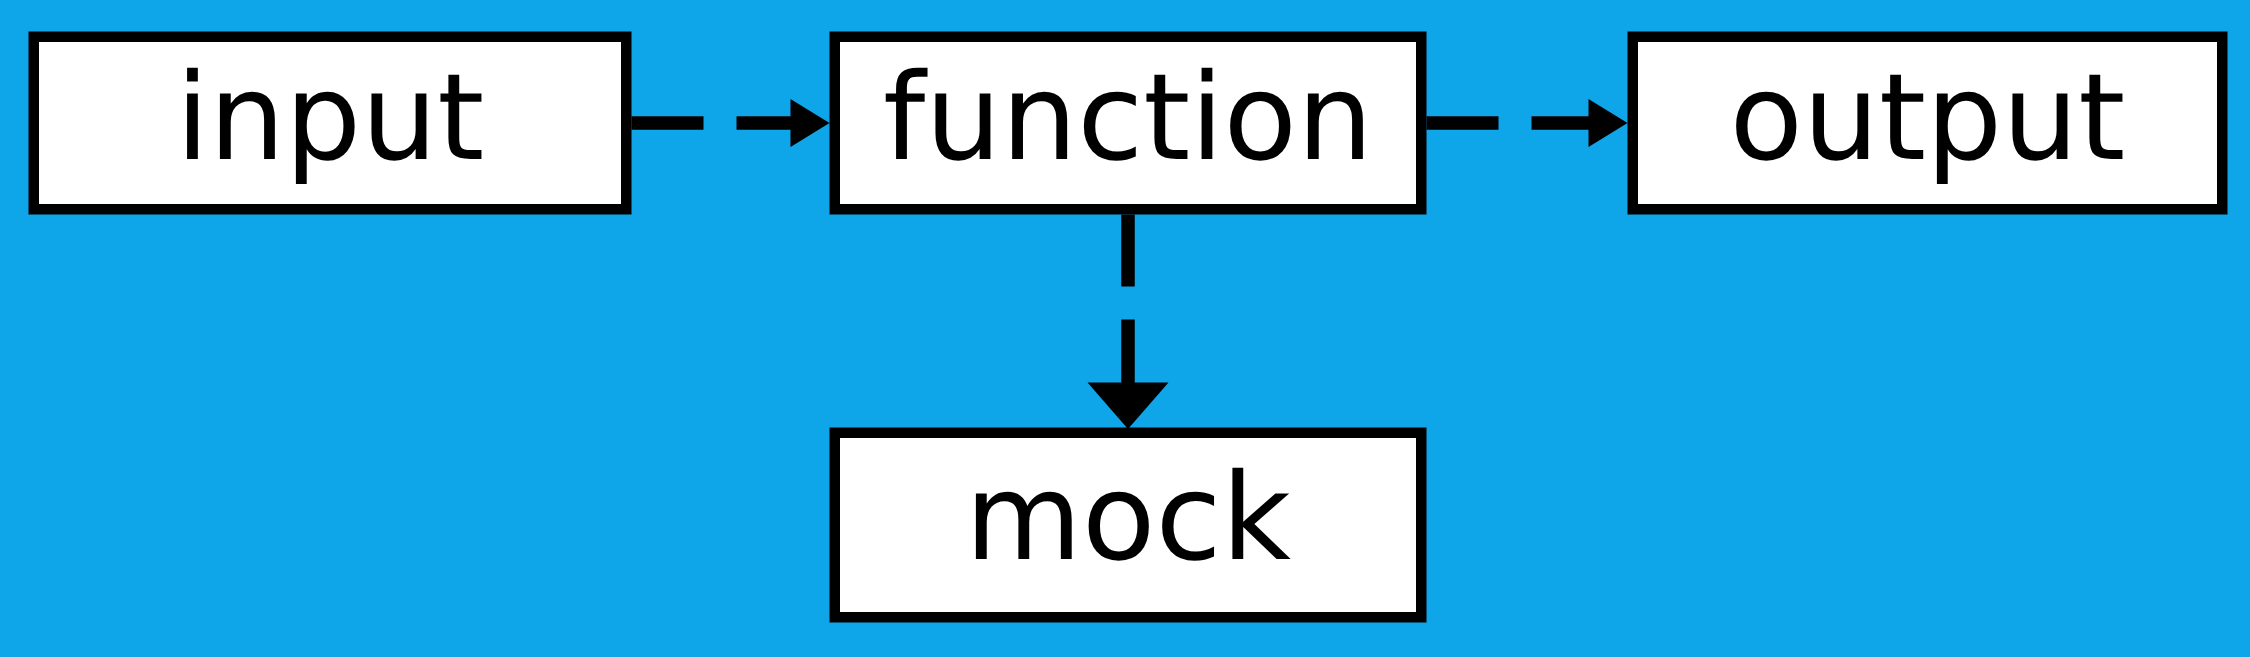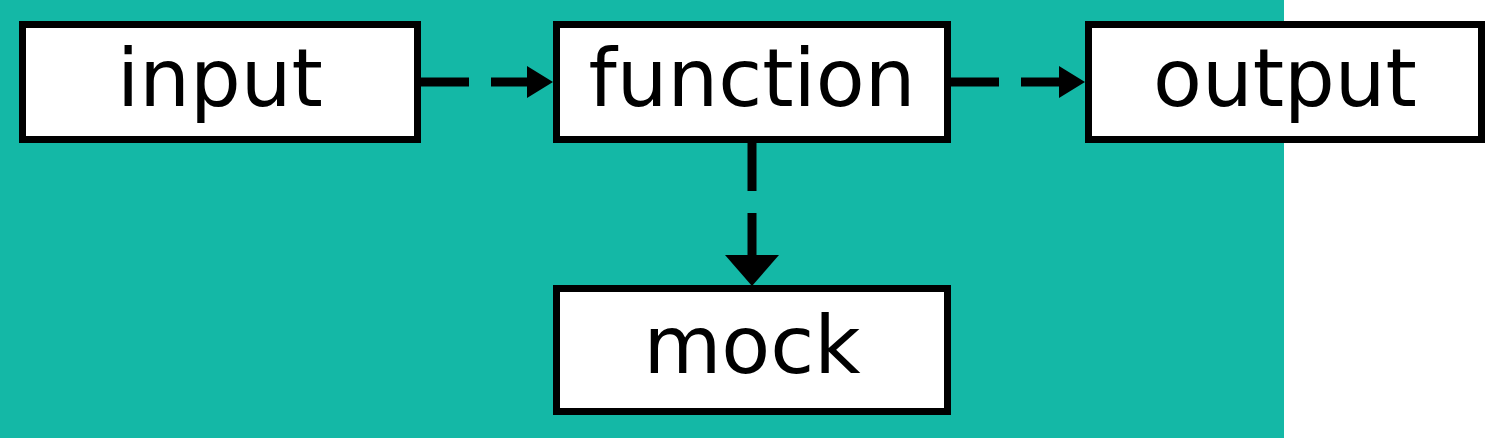--- a/index.html
+++ b/index.html
@@ -9,23 +9,23 @@
     background: #ffffff;
   }
   body {
     width: 1500px;
     height: 438px;
     overflow: hidden;
     font-family: "DejaVu Sans", sans-serif;
   }
   #diagram-root {
     position: relative;
-    width: 1284px;
+    width: 1500px;
     height: 438px;
-    background: #14b8a6;
+    background: #0ea5e9;
   }
   svg#flow-svg {
     display: block;
     width: 1500px;
     height: 438px;
   }
   .node-box {
     fill: #ffffff;
     stroke: #000000;
     stroke-width: 7;

